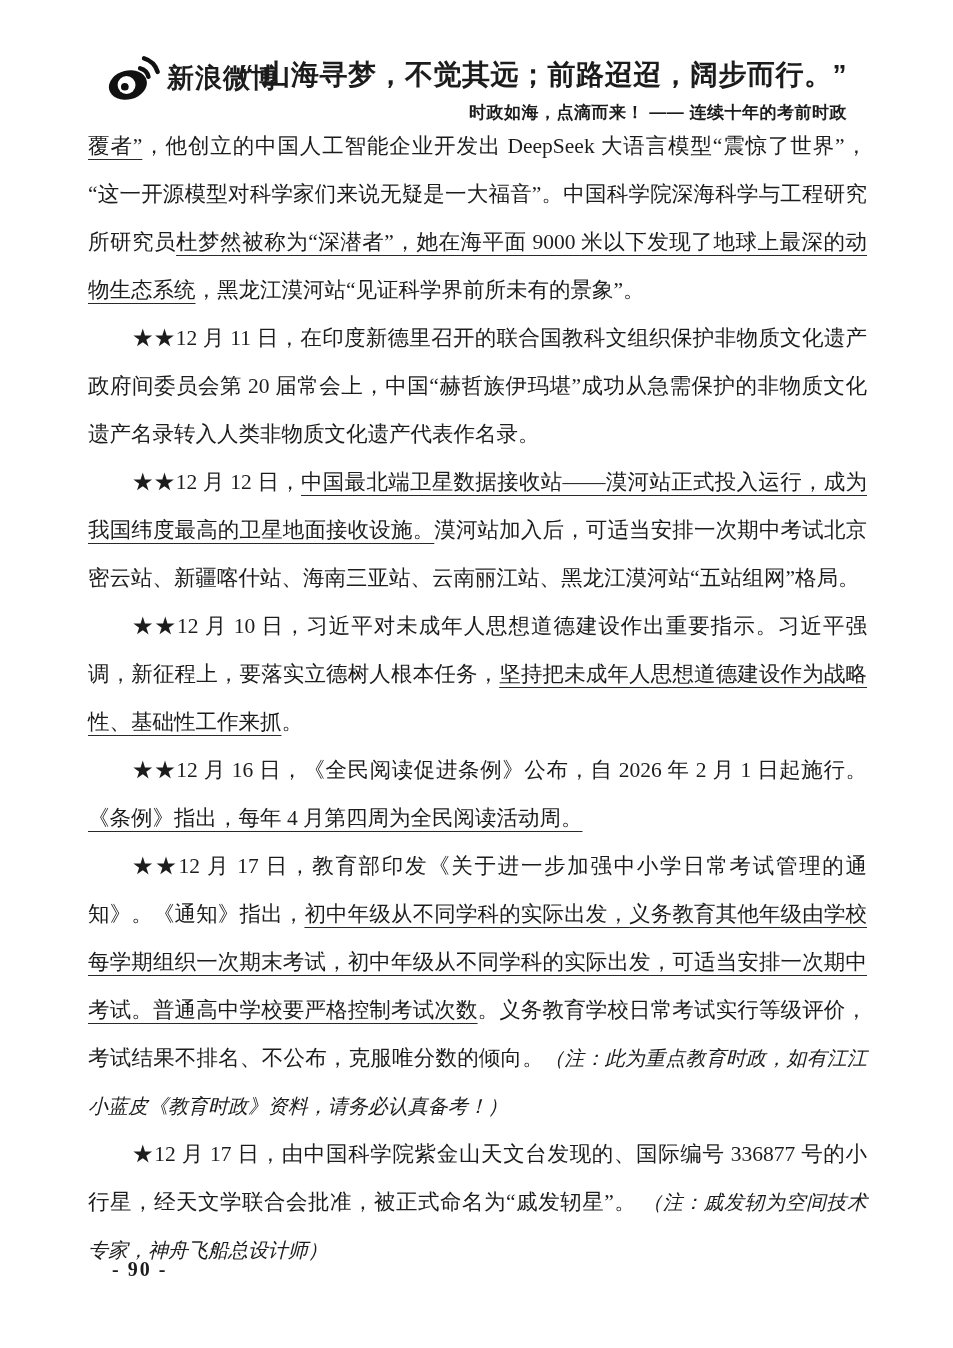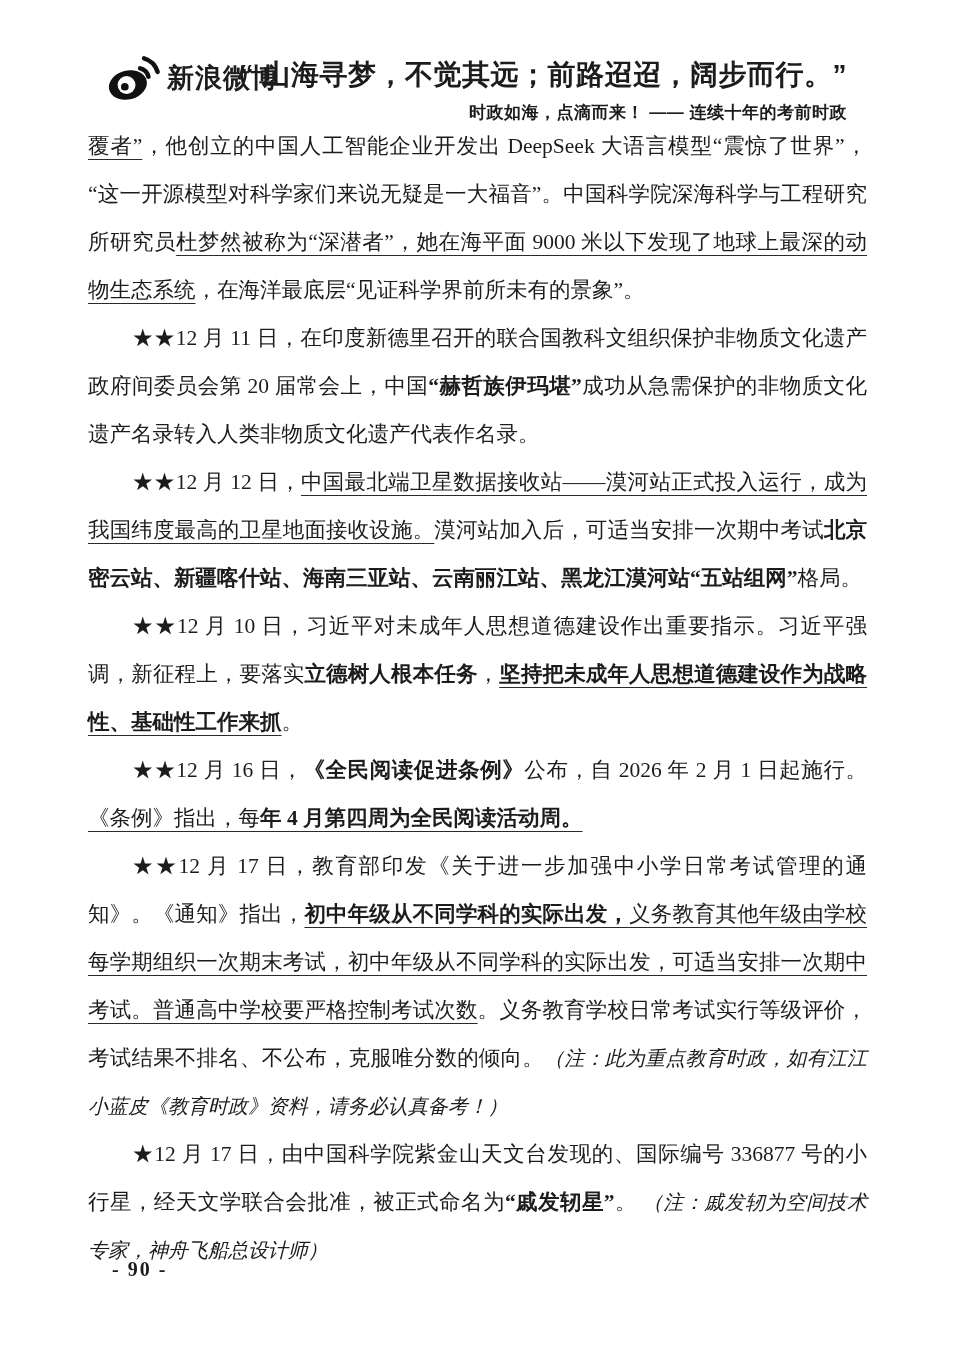--- a/index.html
+++ b/index.html
@@ -31,21 +31,21 @@
   .slogan1{font-size:28px;font-weight:700;letter-spacing:0.5px;}
   .slogan2{font-size:17px;font-weight:700;margin-top:7px;letter-spacing:0.5px;}
   
   .doc-body{
     position:absolute;left:88px;top:122px;width:779px;
     font-size:21.5px;line-height:48px;text-align:justify;
   }
   .para{margin:0;text-indent:2.05em;}
   .para.noindent{text-indent:0;}
   .seg{font-weight:400;margin-top:30px;}
-  .seg.b{font-weight:700;}
+  .seg.b{font-weight:400;}
   .seg.u{text-decoration:underline;text-underline-offset:6px;text-decoration-thickness:1.3px;text-decoration-color:#2a2a2a;}
   .seg.note{font-style:italic;font-size:0.93em;}
   
   .page-footer{position:absolute;left:112px;top:1258px;}
   .page-number{font-weight:700;font-size:20px;letter-spacing:2px;}
 </style>
 </head>
 <body>
 
 <div class="page">
@@ -63,21 +63,21 @@
     <span class="brand-name">新浪微博</span>
   </div>
 
 
   <div class="slogan">
     <div class="slogan1">“ 山海寻梦，不觉其远；前路迢迢，阔步而行。”</div>
     <div class="slogan2">时政如海，点滴而来！ —— 连续十年的考前时政</div>
   </div>
 
   <div class="doc-body" id="document-body">
-      <p class="para noindent"><span class="seg u">覆者”</span><span class="seg">，他创立的中国人工智能企业开发出 DeepSeek 大语言模型“震惊了世界”，“这一开源模型对科学家们来说无疑是一大福音”。中国科学院深海科学与工程研究所研究员</span><span class="seg u">杜梦然被称为“深潜者”，她在海平面 9000 米以下发现了地球上最深的动物生态系统</span><span class="seg">，在海洋最底层“见证科学界前所未有的景象”。</span></p>
+      <p class="para noindent"><span class="seg u">覆者”</span><span class="seg">，他创立的中国人工智能企业开发出 DeepSeek 大语言模型“震惊了世界”，“这一开源模型对科学家们来说无疑是一大福音”。中国科学院深海科学与工程研究所研究员</span><span class="seg u">杜梦然被称为“深潜者”，她在海平面 9000 米以下发现了地球上最深的动物生态系统</span><span class="seg">，黑龙江漠河站“见证科学界前所未有的景象”。</span></p>
       <p class="para"><span class="seg">★★12 月 11 日，在印度新德里召开的联合国教科文组织保护非物质文化遗产政府间委员会第 20 届常会上，中国</span><span class="seg b">“赫哲族伊玛堪”</span><span class="seg">成功从急需保护的非物质文化遗产名录转入人类非物质文化遗产代表作名录。</span></p>
       <p class="para"><span class="seg">★★12 月 12 日，</span><span class="seg u">中国最北端卫星数据接收站——漠河站正式投入运行，成为我国纬度最高的卫星地面接收设施。</span><span class="seg">漠河站加入后，可适当安排一次期中考试</span><span class="seg b">北京密云站、新疆喀什站、海南三亚站、云南丽江站、黑龙江漠河站“五站组网”</span><span class="seg">格局。</span></p>
       <p class="para"><span class="seg">★★12 月 10 日，习近平对未成年人思想道德建设作出重要指示。习近平强调，新征程上，要落实</span><span class="seg b">立德树人根本任务</span><span class="seg">，</span><span class="seg b u">坚持把未成年人思想道德建设作为战略性、基础性工作来抓</span><span class="seg">。</span></p>
       <p class="para"><span class="seg">★★12 月 16 日，</span><span class="seg b">《全民阅读促进条例》</span><span class="seg">公布，自 2026 年 2 月 1 日起施行。</span><span class="seg u">《条例》指出，每</span><span class="seg b u">年 4 月第四周为全民阅读活动周。</span></p>
       <p class="para"><span class="seg">★★12 月 17 日，教育部印发《关于进一步加强中小学日常考试管理的通知》。《通知》指出，</span><span class="seg b u">初中年级从不同学科的实际出发，</span><span class="seg u">义务教育其他年级由学校每学期组织一次期末考试，初中年级从不同学科的实际出发，可适当安排一次期中考试。普通高中学校要严格控制考试次数</span><span class="seg">。义务教育学校日常考试实行等级评价，考试结果不排名、不公布，克服唯分数的倾向。</span><span class="seg note">（注：此为重点教育时政，如有江江小蓝皮《教育时政》资料，请务必认真备考！）</span></p>
       <p class="para"><span class="seg">★12 月 17 日，由中国科学院紫金山天文台发现的、国际编号 336877 号的小行星，经天文学联合会批准，被正式命名为</span><span class="seg b">“戚发轫星”</span><span class="seg">。 </span><span class="seg note">（注：戚发轫为空间技术专家，神舟飞船总设计师）</span></p>
     </div>
 
   <div class="page-footer">
     <span class="page-number">- 90 -</span>

